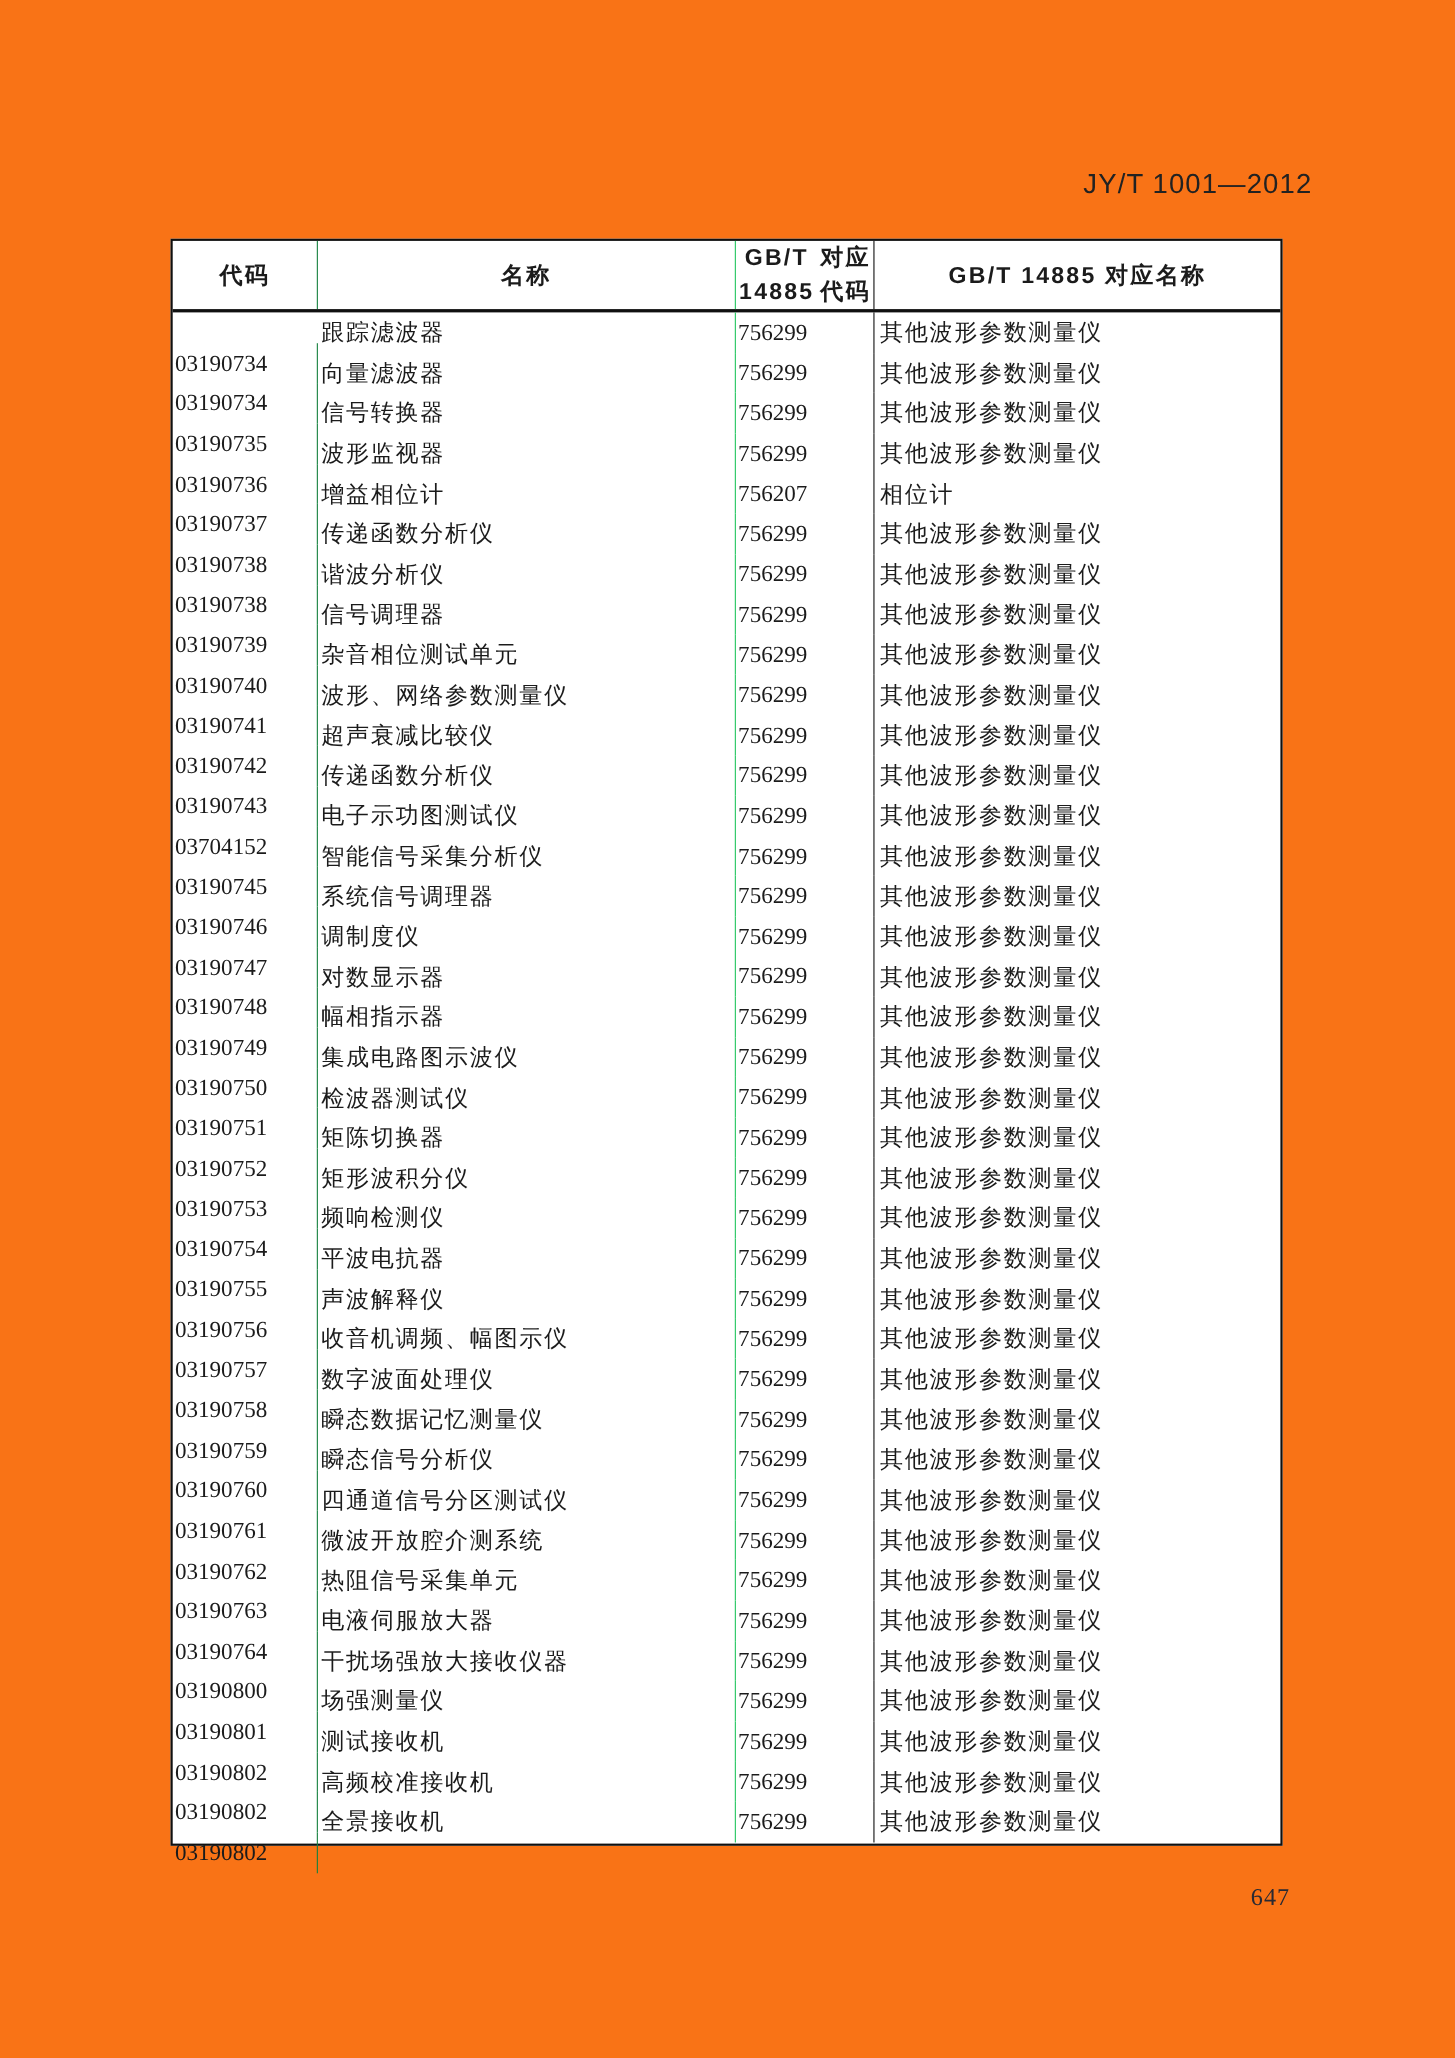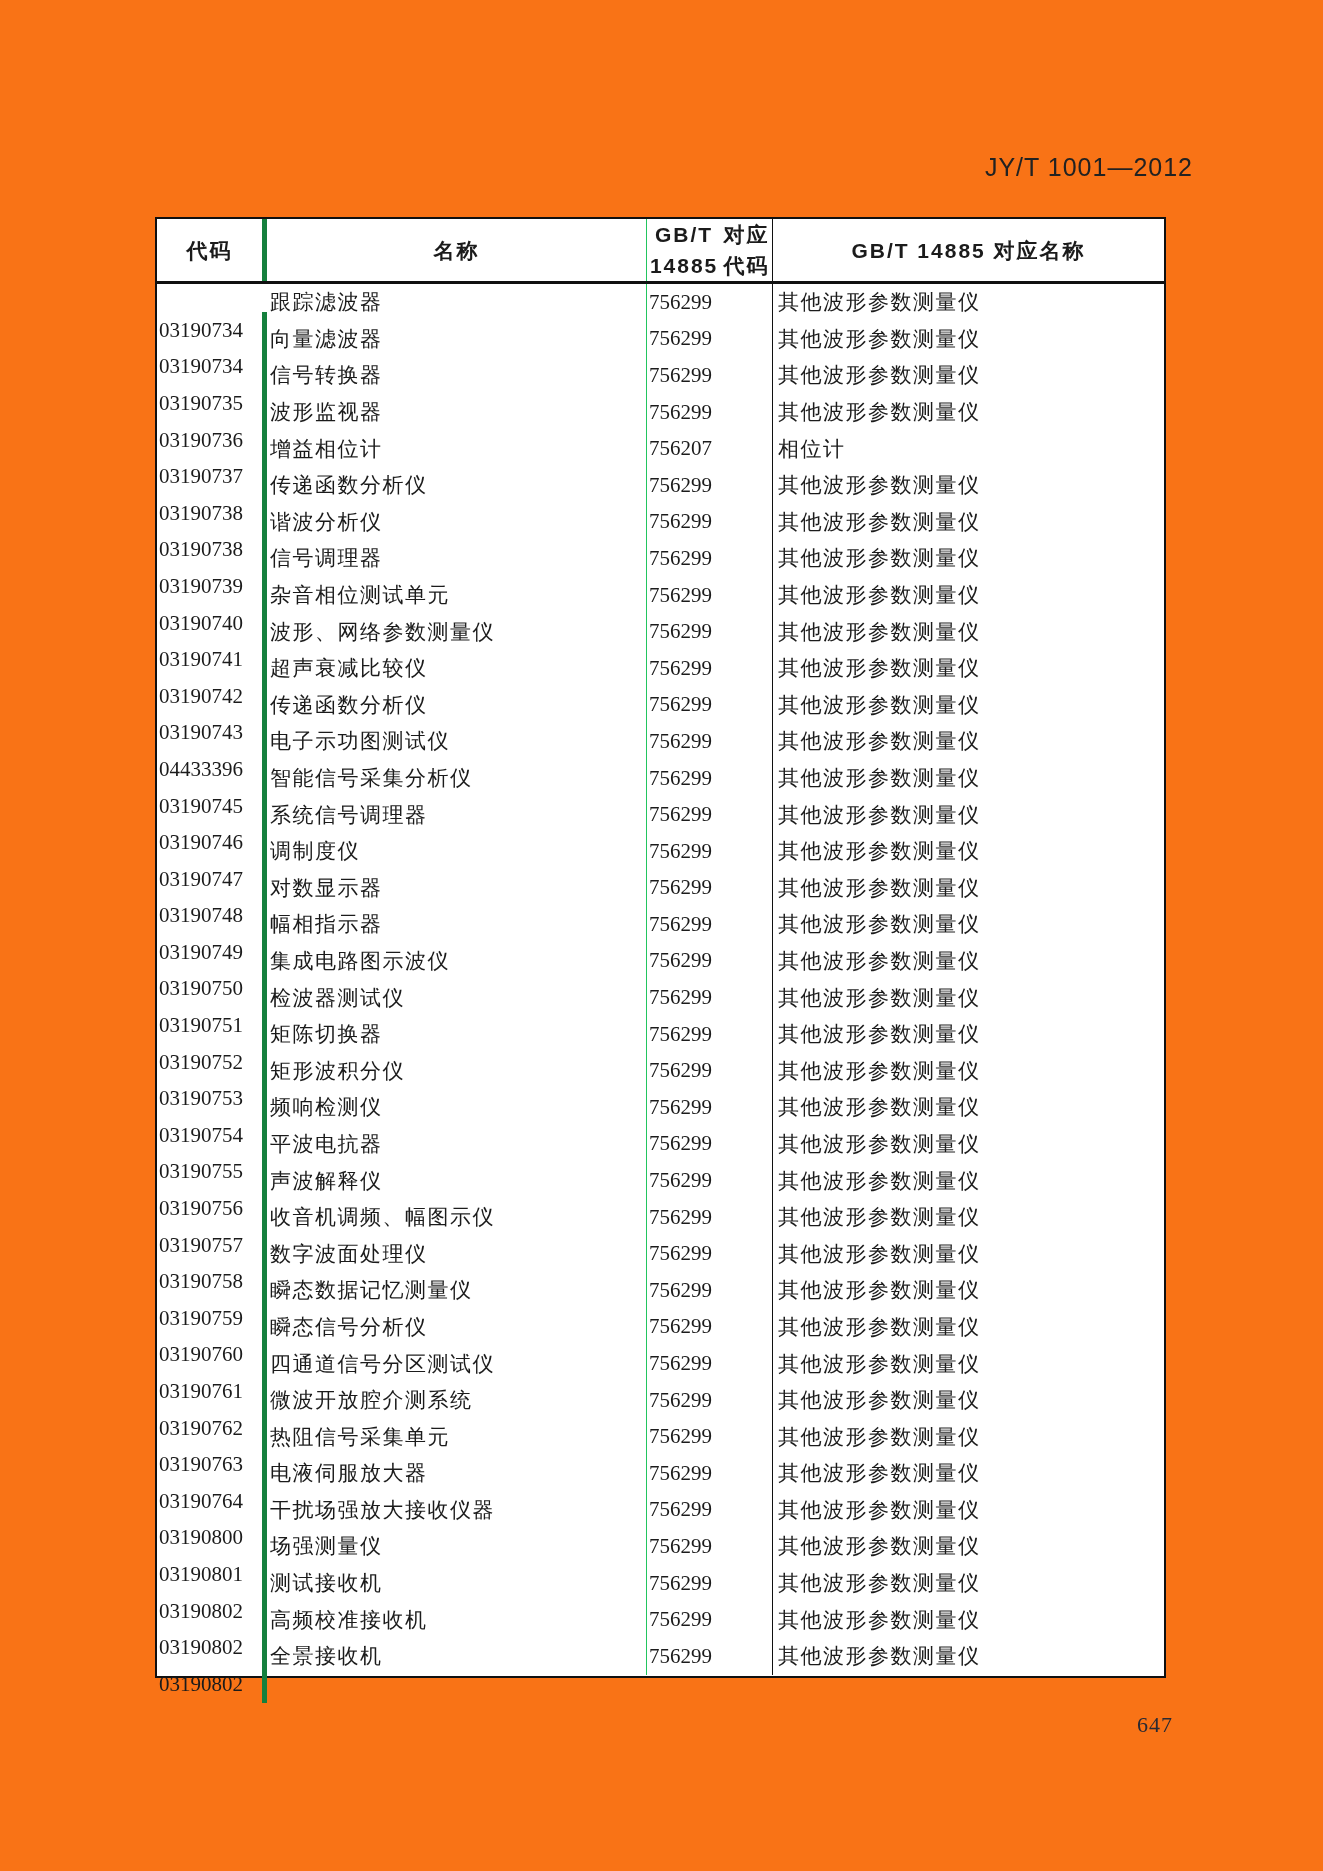--- a/index.html
+++ b/index.html
@@ -37,21 +37,21 @@
     display: flex;
     height: 65px;
     box-sizing: border-box;
     border-bottom: 3px solid #101010;
     font-family: "Liberation Sans", sans-serif;
     font-weight: bold;
     font-size: 21px;
     letter-spacing: 2px;
   }
   .cell { box-sizing: border-box; }
-  .c1 { width: 110px; border-right: 5px solid #15803d; }
+  .c1 { width: 132px; border-right: 1px solid #15803d; }
   .c2 { width: 380px; border-right: 1px solid #22c55e; }
   .c3 { width: 126px; border-right: 1px solid #101010; }
   .c4 { flex: 1; }
   .hc {
     display: flex;
     align-items: center;
     justify-content: center;
     line-height: 31px;
     text-align: center;
   }
@@ -168,21 +168,21 @@
           <div class="cell c3">756299</div>
           <div class="cell c4">其他波形参数测量仪</div>
         </div>
         <div class="row">
           <div class="cell c1">03190743</div>
           <div class="cell c2">传递函数分析仪</div>
           <div class="cell c3">756299</div>
           <div class="cell c4">其他波形参数测量仪</div>
         </div>
         <div class="row">
-          <div class="cell c1">04433396</div>
+          <div class="cell c1">03704152</div>
           <div class="cell c2">电子示功图测试仪</div>
           <div class="cell c3">756299</div>
           <div class="cell c4">其他波形参数测量仪</div>
         </div>
         <div class="row">
           <div class="cell c1">03190745</div>
           <div class="cell c2">智能信号采集分析仪</div>
           <div class="cell c3">756299</div>
           <div class="cell c4">其他波形参数测量仪</div>
         </div>

